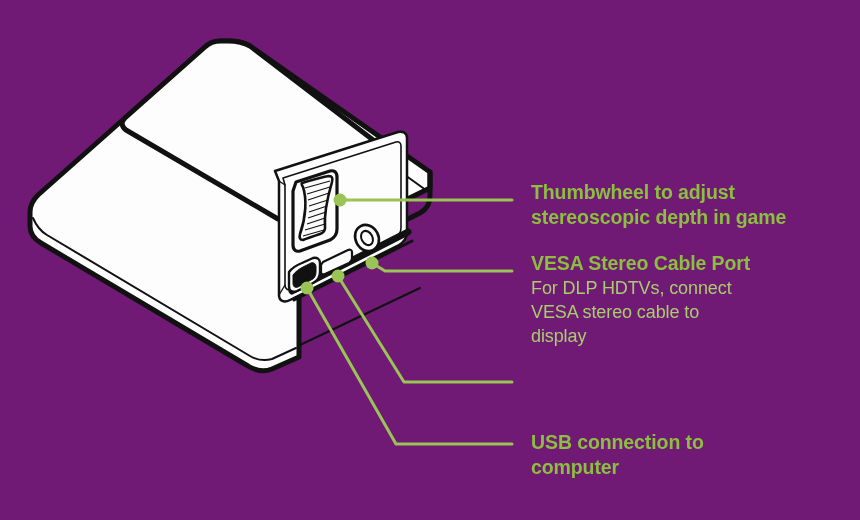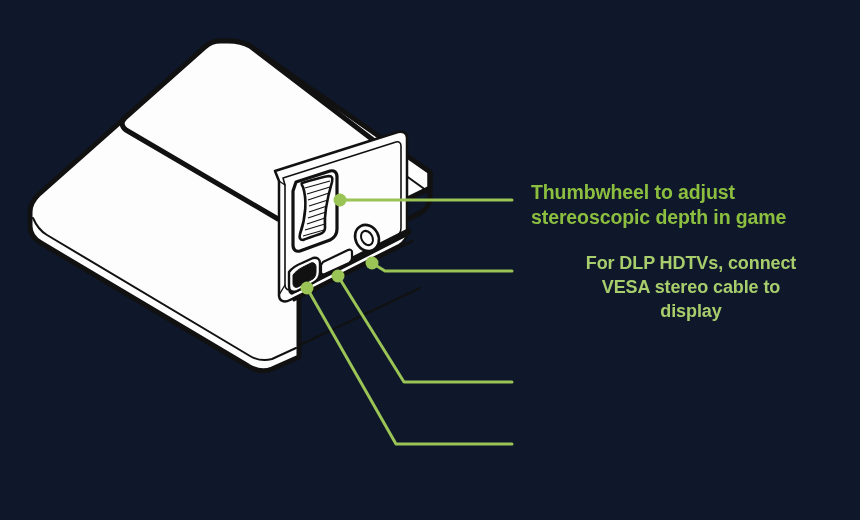--- a/index.html
+++ b/index.html
@@ -4,21 +4,21 @@
 <style>
   html, body {
     margin: 0;
     padding: 0;
     background: #ffffff;
   }
   #page {
     position: relative;
     width: 860px;
     height: 520px;
-    background: #0f172a;
+    background: #701a75;
     overflow: hidden;
     font-family: "Liberation Sans", sans-serif;
   }
   #diagram-svg {
     position: absolute;
     left: 0;
     top: 0;
     width: 860px;
     height: 520px;
   }
@@ -32,28 +32,27 @@
     font-weight: bold;
     font-size: 19.5px;
     line-height: 25px;
     color: #8cbf3f;
     letter-spacing: -0.1px;
     margin: 0;
     white-space: pre-line;
   }
   .callout-body {
     font-family: "Liberation Sans", sans-serif;
-    font-weight: bold;
+    font-weight: normal;
     font-size: 18px;
     line-height: 24px;
     color: #a8cd6c;
     letter-spacing: -0.1px;
     margin: 0;
     white-space: pre-line;
-    text-align: center;
   }
   #callout-thumbwheel { top: 180px; }
   #callout-vesa       { top: 251px; }
   #callout-power      { top: 369px; }
   #callout-usb        { top: 430px; }
 
   #device-caption {
     position: absolute;
     left: 143px;
     top: 383px;
@@ -232,21 +231,26 @@
       <circle cx="307" cy="288" r="6.5"></circle>
     </g>
   </svg>
 
   <div class="callout-block" id="callout-thumbwheel">
     <p class="callout-title">Thumbwheel to adjust
 stereoscopic depth in game</p>
   </div>
 
   <div class="callout-block" id="callout-vesa">
+    <p class="callout-title">VESA Stereo Cable Port</p>
     <p class="callout-body">For DLP HDTVs, connect
 VESA stereo cable to
 display</p>
   </div>
 
 
+  <div class="callout-block" id="callout-usb">
+    <p class="callout-title">USB connection to
+computer</p>
+  </div>
 
 
 </div>
 
 </body></html>

